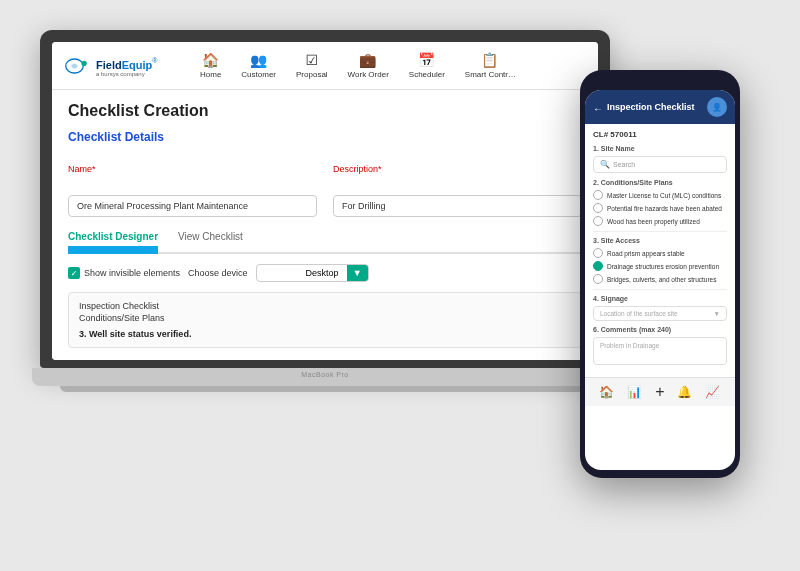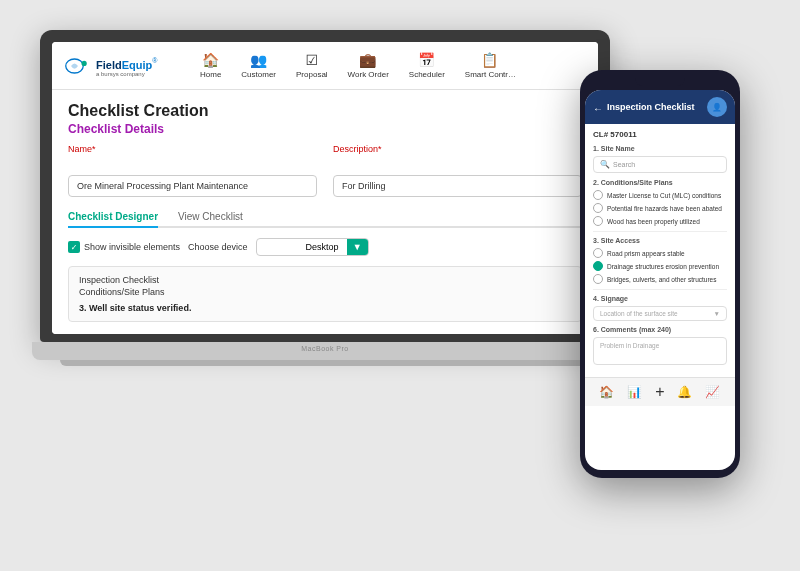--- a/index.html
+++ b/index.html
@@ -125,28 +125,28 @@
     
     .app-content {
       padding: 12px 16px;
       background: #fff;
     }
 
     .page-title {
       font-size: 16px;
       font-weight: 600;
       color: #222;
-      margin-bottom: 2px;
+      margin-bottom: 10px;
     }
 
     .section-title {
       font-size: 12px;
       font-weight: 600;
-      color: #a21caf;
-      margin-bottom: 8px;
+      color: #1d4ed8;
+      margin-bottom: 20px;
     }
 
     .form-row {
       display: flex;
       gap: 16px;
       margin-bottom: 10px;
     }
 
     .form-group {
       flex: 1;
@@ -184,21 +184,21 @@
       padding: 4px 0;
       font-size: 10px;
       cursor: pointer;
       color: #666;
       border-bottom: 2px solid transparent;
       margin-bottom: -2px;
     }
 
     .tab.active {
       color: #00aa88;
-      border-bottom: 2px solid #0ea5e9;
+      border-bottom: 8px solid #0ea5e9;
       font-weight: 600;
     }
 
     .toolbar-row {
       display: flex;
       align-items: center;
       gap: 8px;
       margin-bottom: 10px;
     }
 

